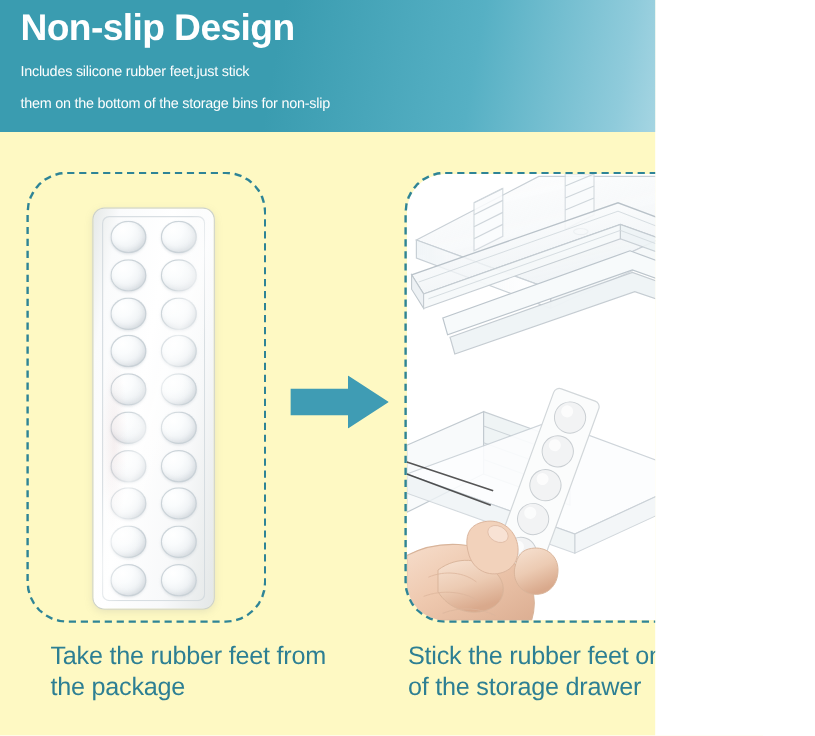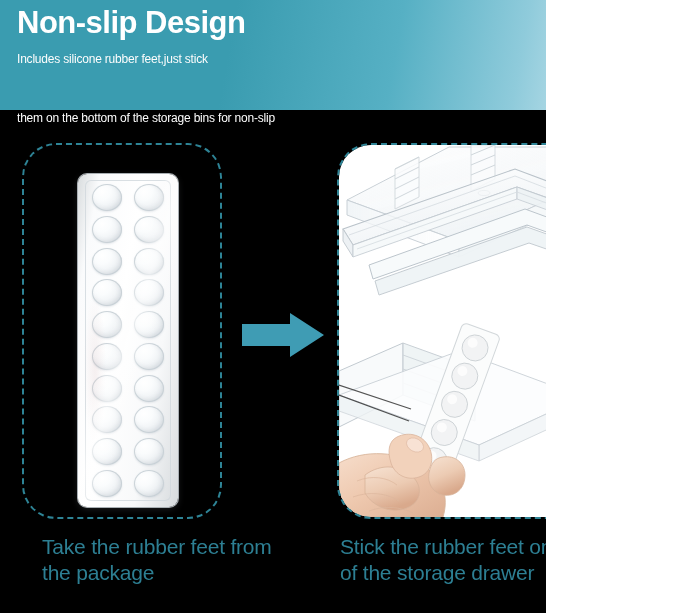--- a/index.html
+++ b/index.html
@@ -7,21 +7,21 @@
     padding: 0;
     background: #ffffff;
   }
   body {
     font-family: "Liberation Sans", sans-serif;
   }
   #page {
     position: relative;
     width: 546px;
     height: 613px;
-    background: #000000;
+    background: #fef9c3;
     overflow: hidden;
   }
 
   
   .header-band {
     position: absolute;
     left: 0; top: 0;
     width: 679px; height: 110px;
     background: linear-gradient(100deg,
         #3a9cb0 0%,
@@ -170,21 +170,21 @@
   }
 </style>
 </head>
 <body>
 
 <div id="page">
 
   <div class="header-band">
     <div class="header-title">Non-slip Design</div>
     <div class="header-sub">Includes silicone rubber feet,just stick</div>
-    <div class="header-sub" style="top:73px;margin-top:32px;">them on the bottom of the storage bins for non-slip</div>
+    <div class="header-sub" style="top:73px;">them on the bottom of the storage bins for non-slip</div>
   </div>
 
   <div class="dashed-box" id="box-left"></div>
 
   <div class="blister">
     <div class="blister-inner" id="blister-grid">
         <div class="bump-cell">
           <div class="bump"></div>
         </div>
         <div class="bump-cell">

